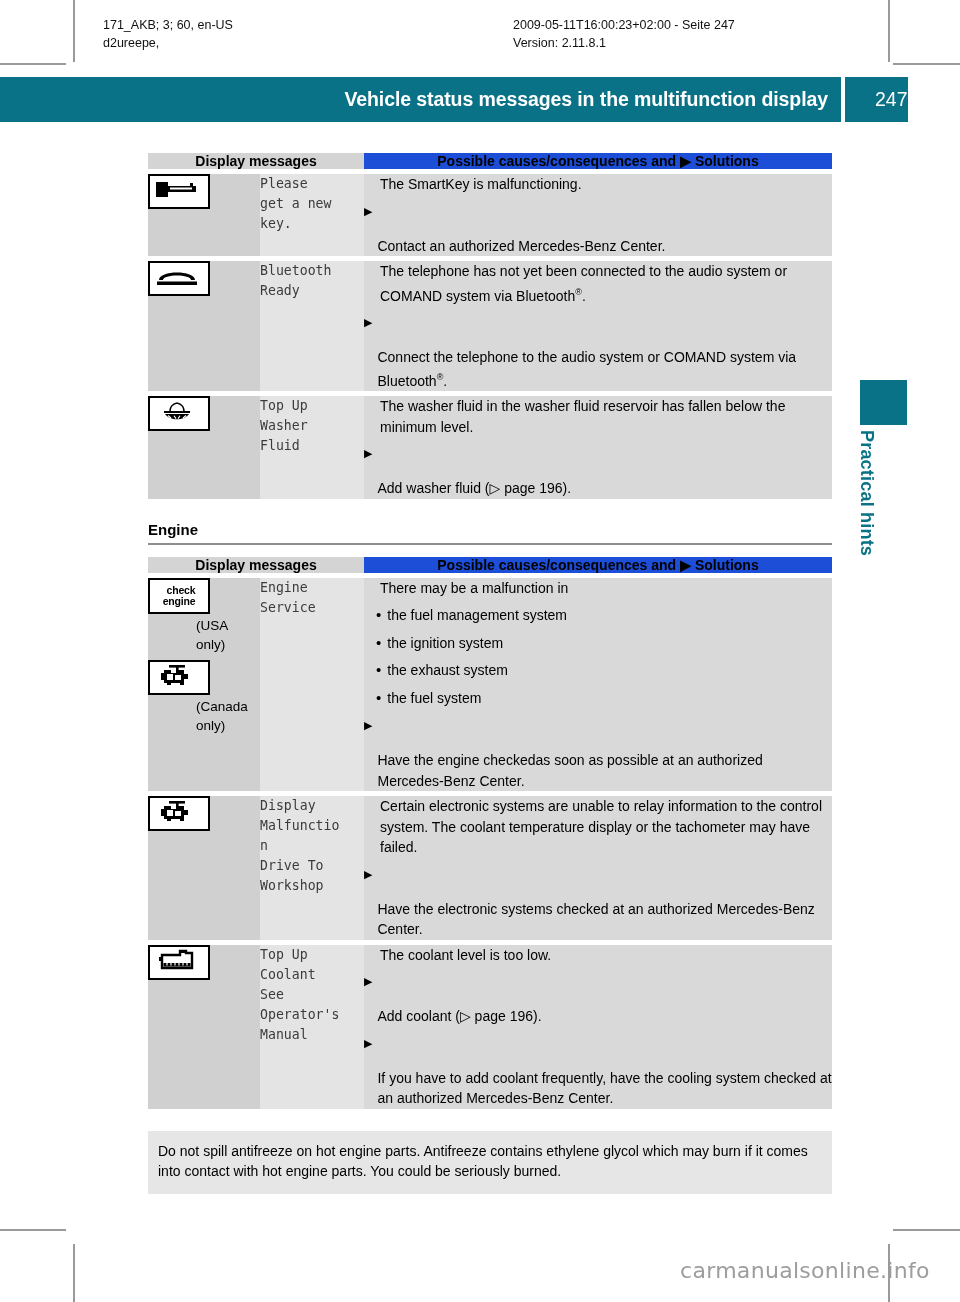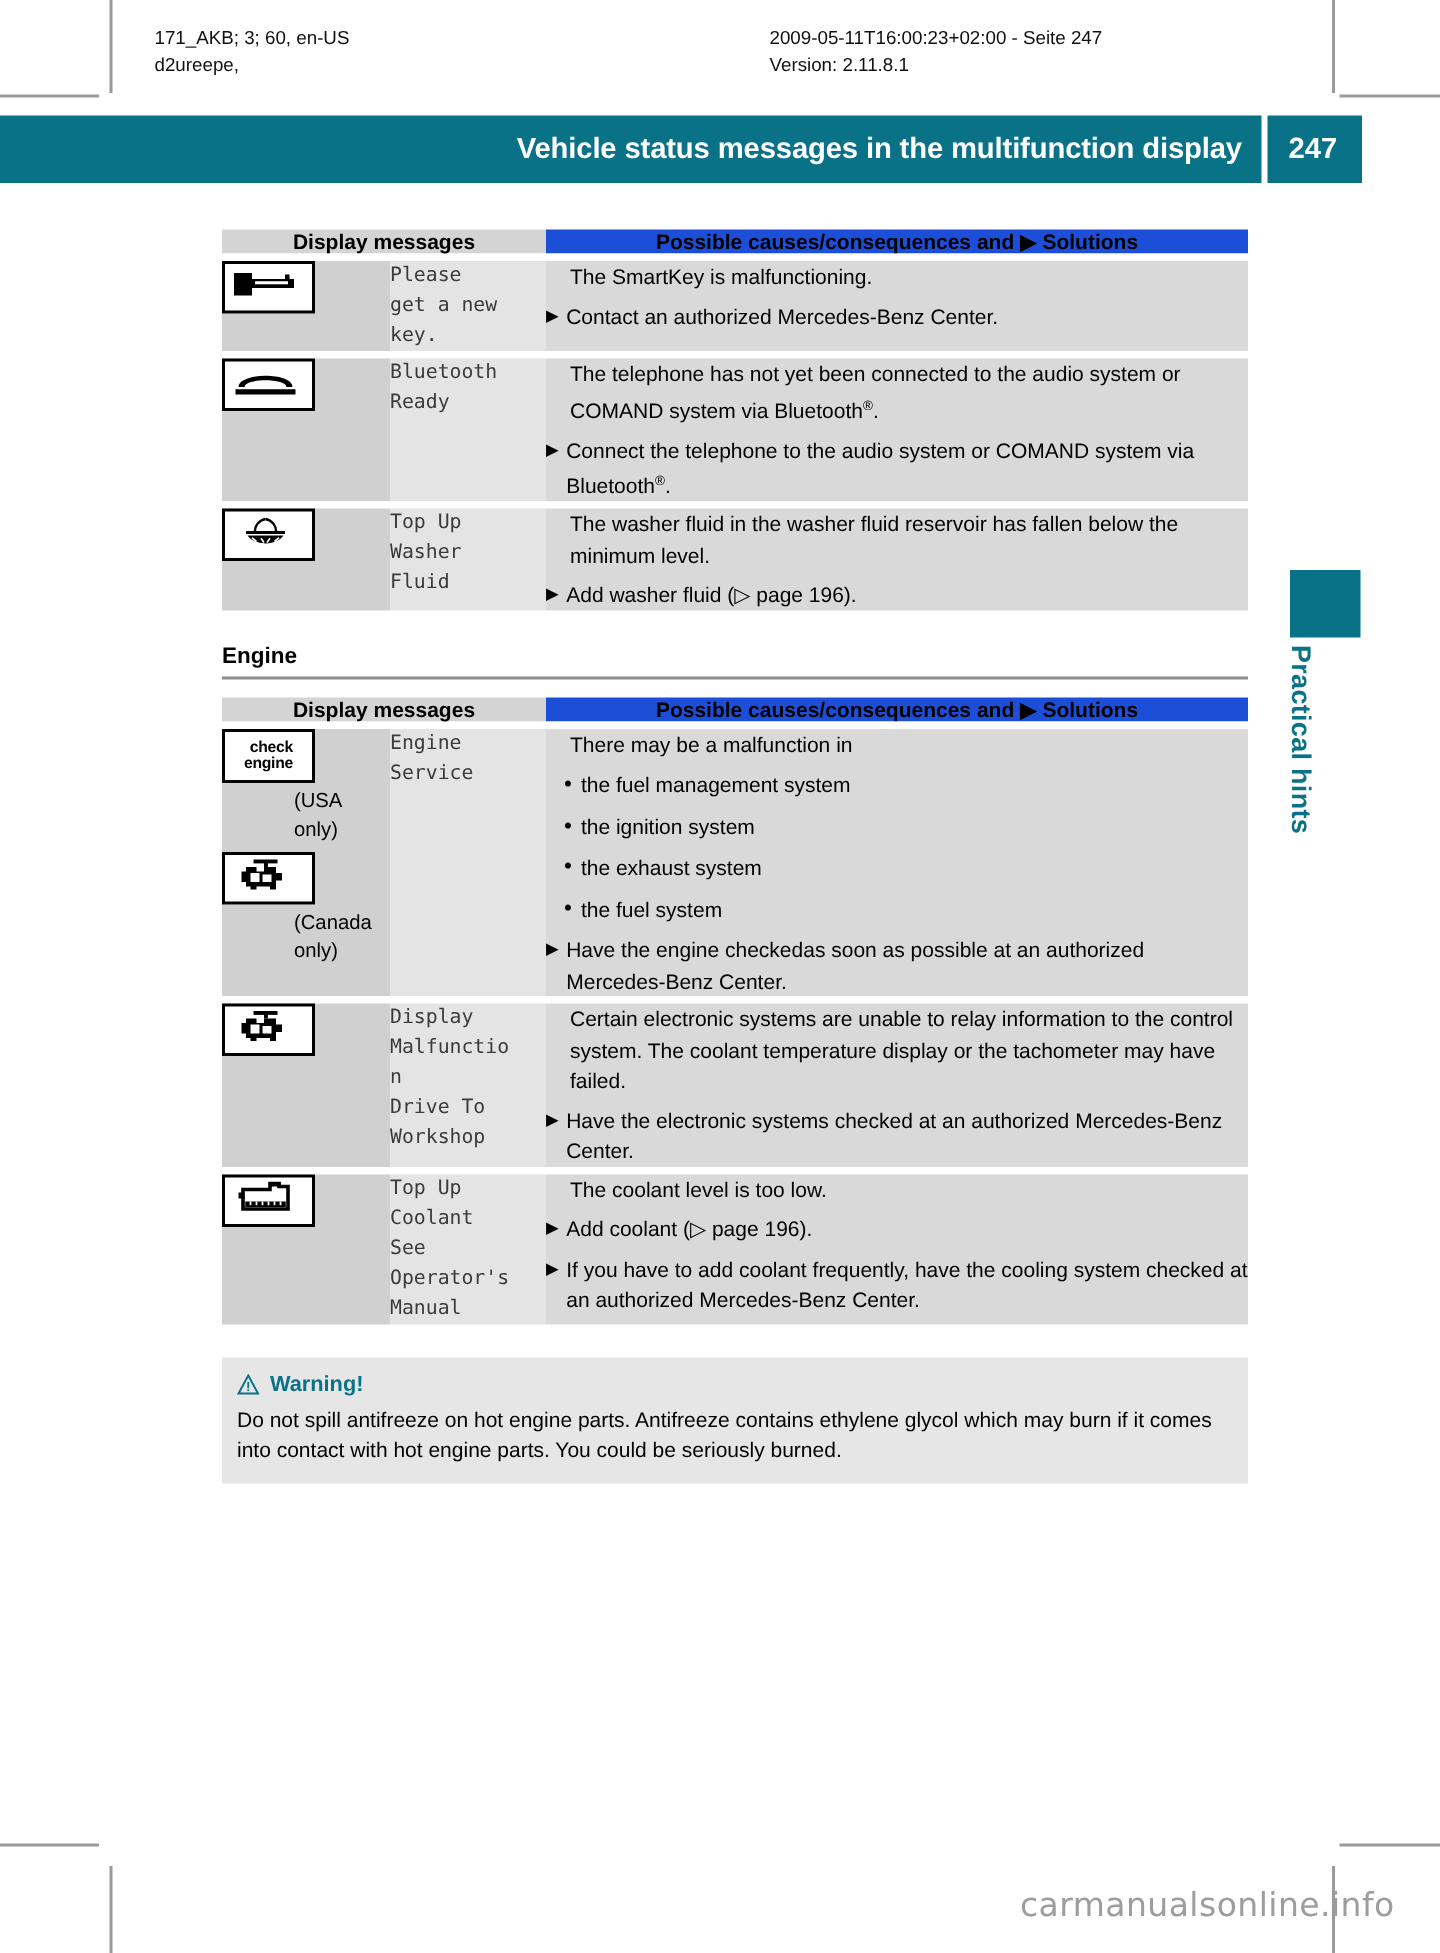--- a/index.html
+++ b/index.html
@@ -92,22 +92,22 @@
     left: 845px; top: 77px;
     width: 63px; height: 45px;
     background: #0a7287;
     display: flex;
     align-items: center;
     justify-content: flex-start;
   }
   .pagenum-text {
     color: #ffffff;
     font-size: 19.5px;
-    font-weight: bold;
-    padding-left: 14px;
+    font-weight: normal;
+    padding-left: 30px;
   }
 
   
   .side-tab-block {
     position: absolute;
     left: 860px; top: 380px;
     width: 47px; height: 45px;
     background: #0a7287;
   }
   .side-tab-label {
@@ -197,21 +197,21 @@
   .sol {
     display: flex;
     margin-top: 6px;
   }
   .sol .tri {
     flex: 0 0 auto;
     font-size: 11px;
     line-height: 20.5px;
     padding-right: 5px;
   }
-  .sol .sol-text { flex: 1 1 auto; }
+  .sol .sol-text { flex: 1 1 auto; margin-top: 35px; }
   .dotlist { margin: 7px 0 0 0; }
   .dotitem {
     display: flex;
     margin-bottom: 7px;
   }
   .dotitem .dot {
     flex: 0 0 auto;
     padding: 0 6px 0 12px;
     font-size: 15px;
     line-height: 20.5px;
@@ -544,28 +544,18 @@
         <div class="sol">
           <span class="tri">▶</span>
           <span class="sol-text">If you have to add coolant frequently, have the cooling system checked at an authorized Mercedes-Benz Center.</span>
         </div>
       </td>
     </tr>
   </tbody>
     </table>
 
   <div class="warn-box">
-    <div class="warn-head">
-      <span class="wicon">
-        <svg width="15" height="14" viewBox="0 0 15 14">
-          <path d="M7.5 1 L14 13 L1 13 Z" fill="none" stroke="#0a7287" stroke-width="1.3"></path>
-          <rect x="6.9" y="5.3" width="1.2" height="4.2" fill="#0a7287"></rect>
-          <rect x="6.9" y="10.2" width="1.2" height="1.2" fill="#0a7287"></rect>
-        </svg>
-      </span>
-      <span>Warning!</span>
-    </div>
     <div class="warn-body">Do not spill antifreeze on hot engine parts. Antifreeze contains ethylene glycol which may burn if it comes into contact with hot engine parts. You could be seriously burned.</div>
   </div>
 
 </div>
 
 <div class="watermark">carmanualsonline.info</div>
 
 </body></html>

